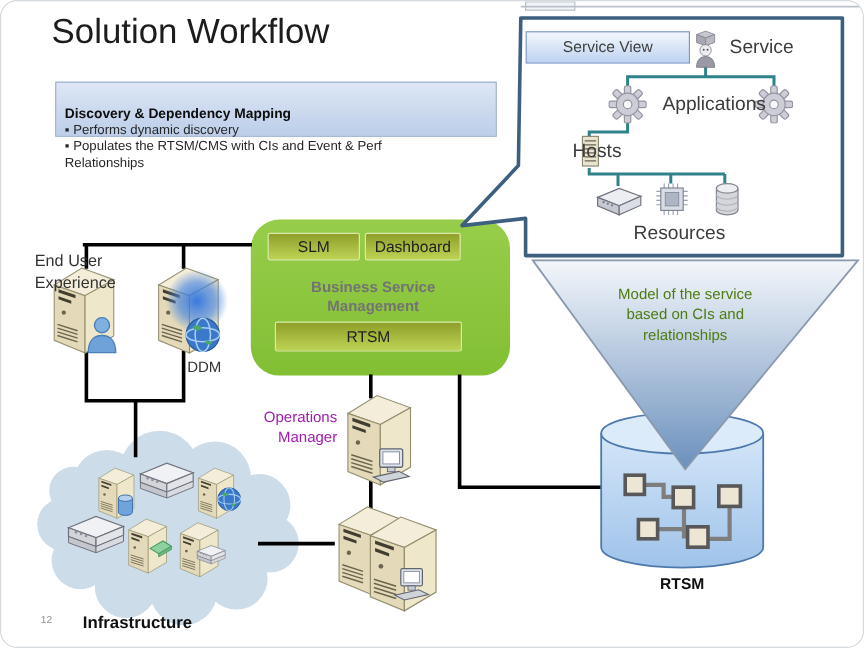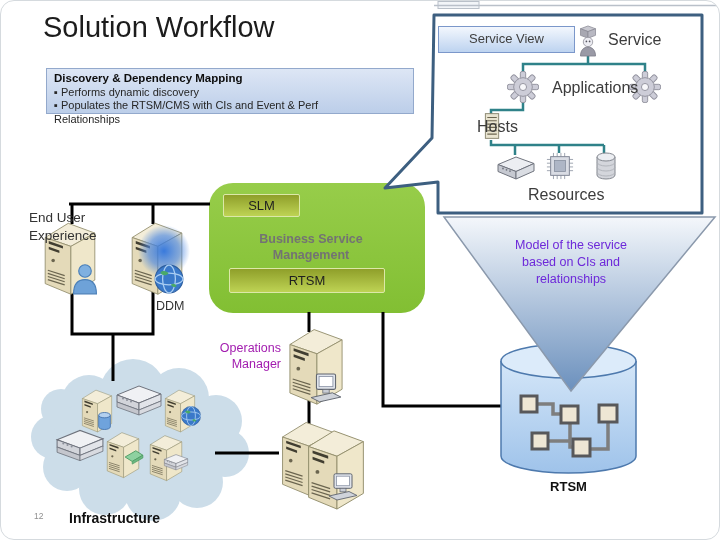--- a/index.html
+++ b/index.html
@@ -11,21 +11,21 @@
   .abs{position:absolute;}
   #diagram-svg{position:absolute;left:0;top:0;width:720px;height:540px;z-index:2;}
   .lbl{position:absolute;z-index:3;white-space:nowrap;color:#3c3c3c;}
 
   #page-title{left:42px;top:10px;font-size:29px;color:#1c1c1c;z-index:3;}
 
   #discovery-box{
     left:45px;top:67px;width:368px;height:46px;z-index:3;
     background:linear-gradient(#dde6f5,#bccee9);
     border:1px solid #93a9cc;box-sizing:border-box;
-    padding:3px 7px;font-size:11px;line-height:13.5px;color:#262626;
+    padding:20px 7px;font-size:11px;line-height:13.5px;color:#262626;
     overflow:visible;
   }
   #discovery-box .hd{font-weight:bold;font-size:11.5px;color:#0d0d0d;}
 
   #service-view-tab{
     left:437px;top:25px;width:137px;height:27px;z-index:3;
     background:linear-gradient(#f3f7fd,#bdd3f0);
     border:1.5px solid #7b97ca;box-sizing:border-box;
     font-size:13px;color:#3f3f3f;text-align:center;line-height:24px;
   }
@@ -43,21 +43,21 @@
     border:1px solid #dce8a8;border-radius:2px;
     font-size:13px;color:#1f1f1f;text-align:center;
   }
   #slm-btn{left:222px;top:193px;width:77px;height:23px;line-height:21px;}
   #dashboard-btn{left:303px;top:193px;width:80px;height:23px;line-height:21px;}
   #rtsm-btn{left:228px;top:267px;width:156px;height:25px;line-height:23px;}
   #bsm-title{left:214px;top:231px;width:192px;z-index:3;text-align:center;
     font-weight:bold;font-size:12.5px;line-height:15.5px;color:#737373;}
 
   #funnel-text{left:480px;top:236px;width:180px;z-index:3;text-align:center;
-    font-size:12.5px;line-height:17px;color:#6d28d9;}
+    font-size:12.5px;line-height:17px;color:#4d7c0f;}
 
   #eue-label{left:28px;top:160px;font-size:13.5px;line-height:17.5px;color:#333;margin-top:48px;}
   #ddm-label{left:155px;top:298px;font-size:12.5px;color:#333;}
   #om-label{left:195px;top:339px;width:85px;text-align:right;font-size:12.5px;line-height:16px;color:#a21caf;}
   #em-label{left:364px;top:447px;font-size:12.5px;line-height:16px;color:#333;}
   #rtsm-db-label{left:505px;top:478px;width:125px;text-align:center;font-weight:bold;font-size:13px;color:#101010;}
   #infra-label{left:68px;top:509px;font-weight:bold;font-size:14px;color:#101010;}
   #page-number{left:33px;top:510px;font-size:8.5px;color:#8f8f8f;}
 </style>
 </head>
@@ -332,20 +332,21 @@
   <div class="lbl node-label" style="left:448px;top:117px;width:36px;text-align:right;margin-left:28px;">Hosts</div>
   <div class="lbl node-label" style="left:527px;top:185px;">Resources</div>
 
   <div class="lbl" id="funnel-text">
     <span style="display:block">Model of the service</span>
     <span style="display:block">based on CIs and</span>
     <span style="display:block">relationships</span>
   </div>
 
   <div class="green-btn" id="slm-btn">SLM</div>
+  <div class="green-btn" id="dashboard-btn">Dashboard</div>
   <div class="lbl" id="bsm-title">
     <span style="display:block">Business Service</span>
     <span style="display:block">Management</span>
   </div>
   <div class="green-btn" id="rtsm-btn">RTSM</div>
 
   <div class="lbl" id="eue-label">
     <span style="display:block">End User</span>
     <span style="display:block">Experience</span>
   </div>

